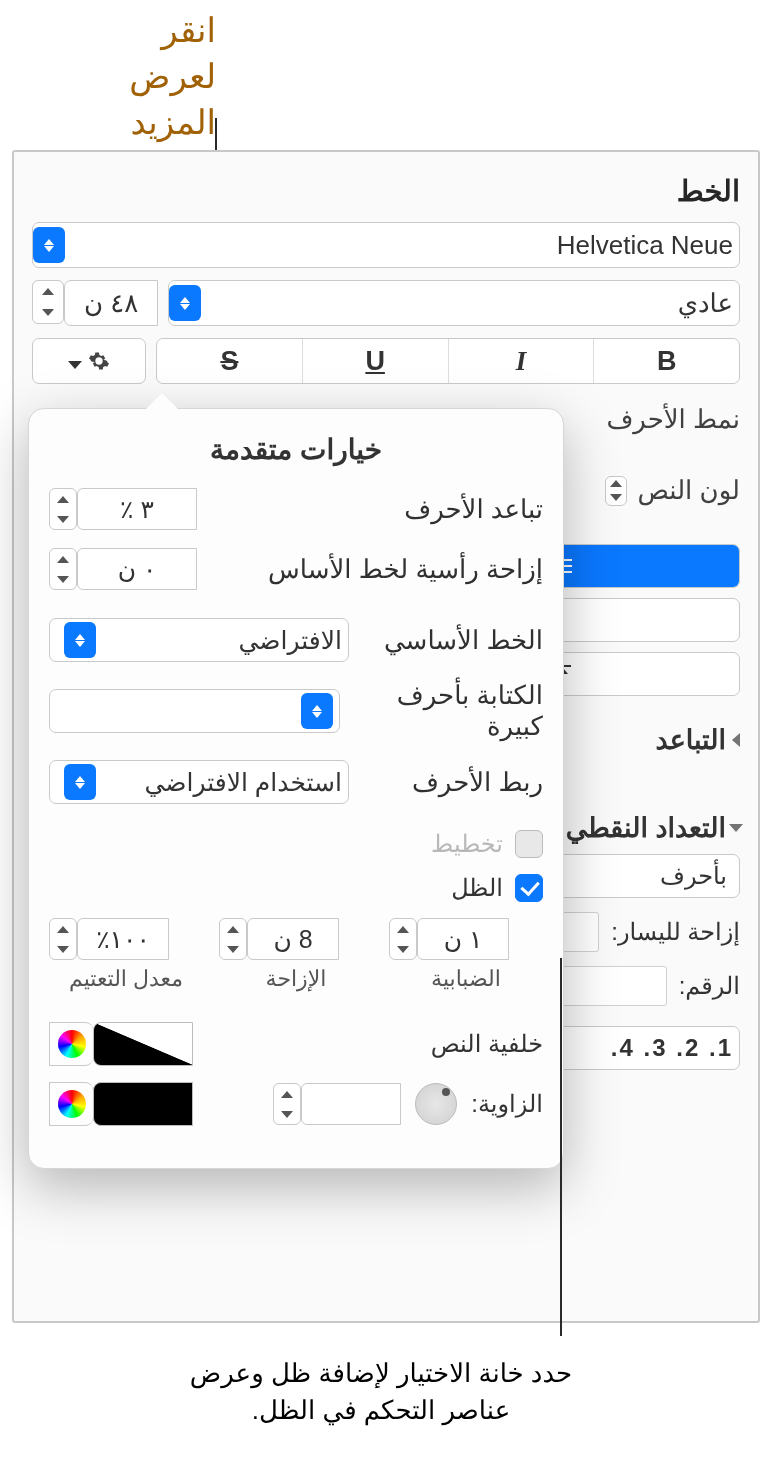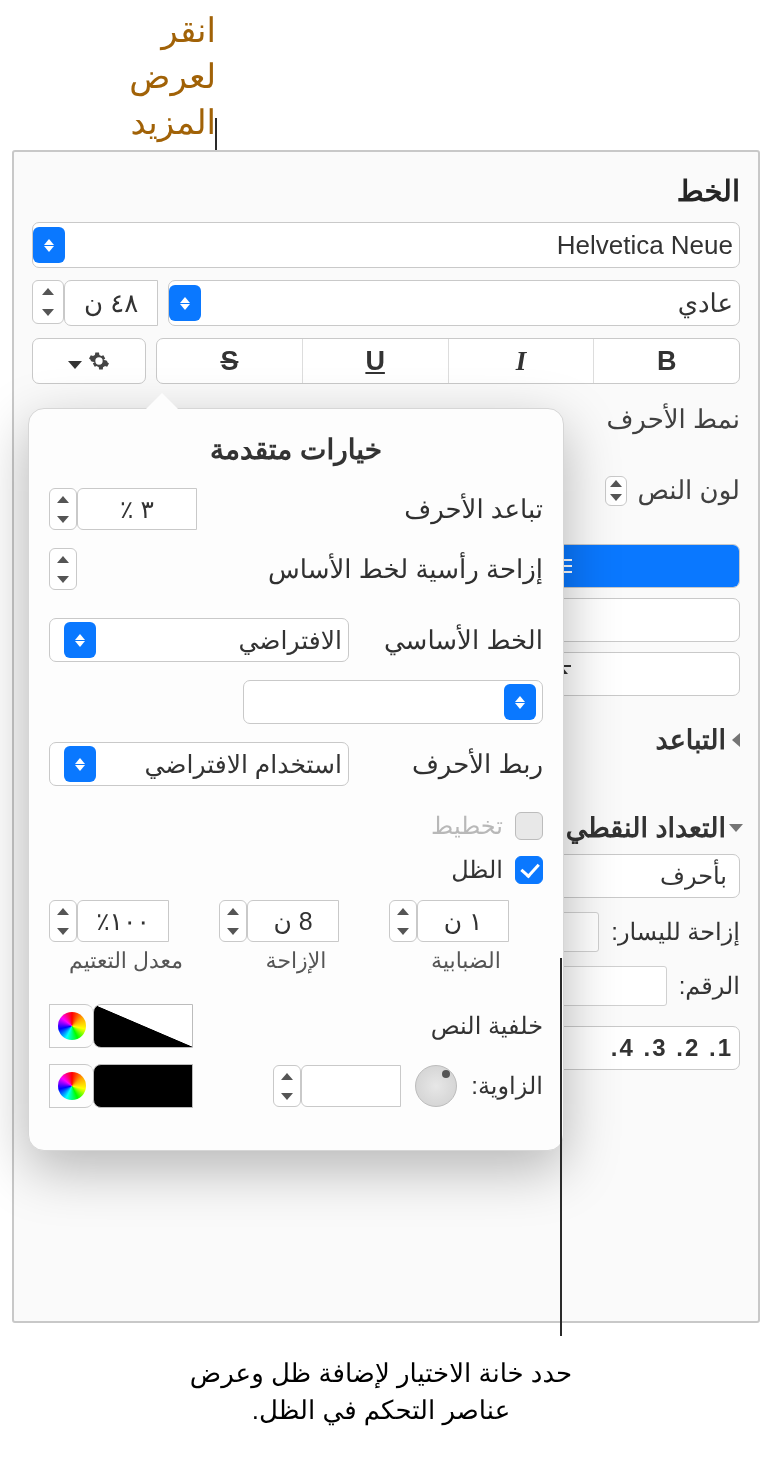--- a/index.html
+++ b/index.html
@@ -513,36 +513,38 @@
       <div class="stepper small-stepper">
           <span></span>
           <span></span>
         </div>
     </div>
   </div>
 
   <div class="pop-row">
     <span class="pop-label">إزاحة رأسية لخط الأساس</span>
     <div class="pop-ctrl">
+      <div class="pop-num">٠ ن</div>
       <div class="stepper small-stepper">
           <span></span>
           <span></span>
         </div>
     </div>
   </div>
 
   <div class="pop-row" style="margin-top:28px">
     <span class="pop-label">الخط الأساسي</span>
     <div class="pop-select">
       <span>الافتراضي</span>
       <span class="select-cap"></span>
     </div>
   </div>
 
   <div class="pop-row">
+    <span class="pop-label">الكتابة بأحرف كبيرة</span>
     <div class="pop-select">
       <span class="select-cap"></span>
     </div>
   </div>
 
   <div class="pop-row">
     <span class="pop-label">ربط الأحرف</span>
     <div class="pop-select">
       <span>استخدام الافتراضي</span>
       <span class="select-cap"></span>

